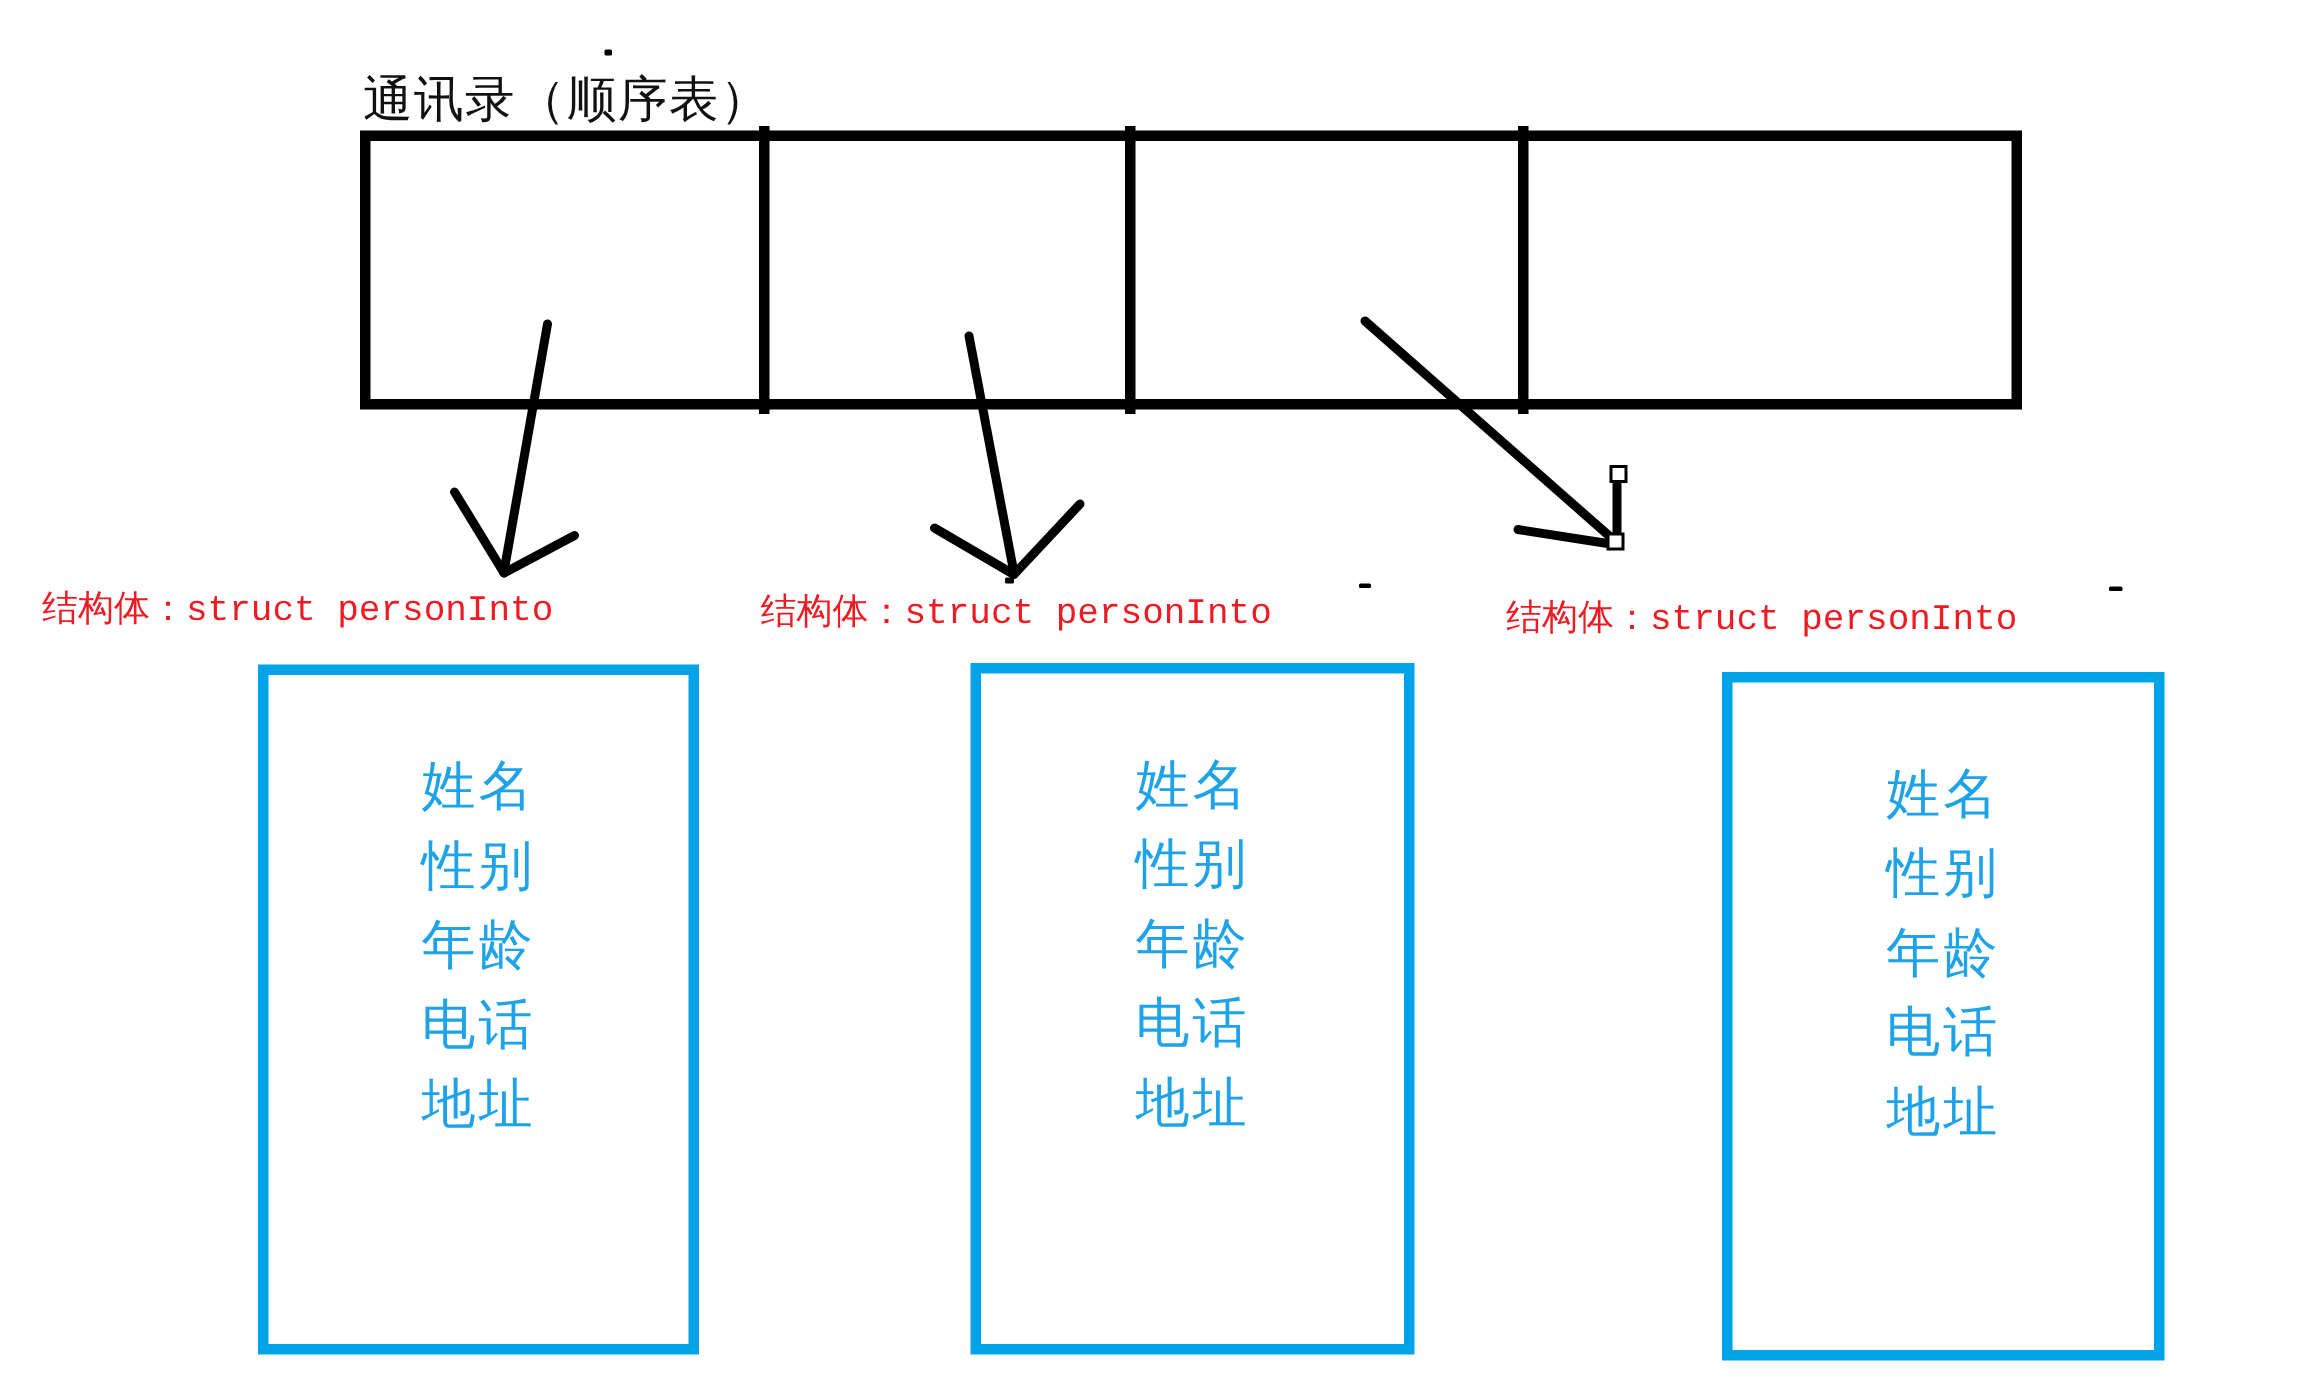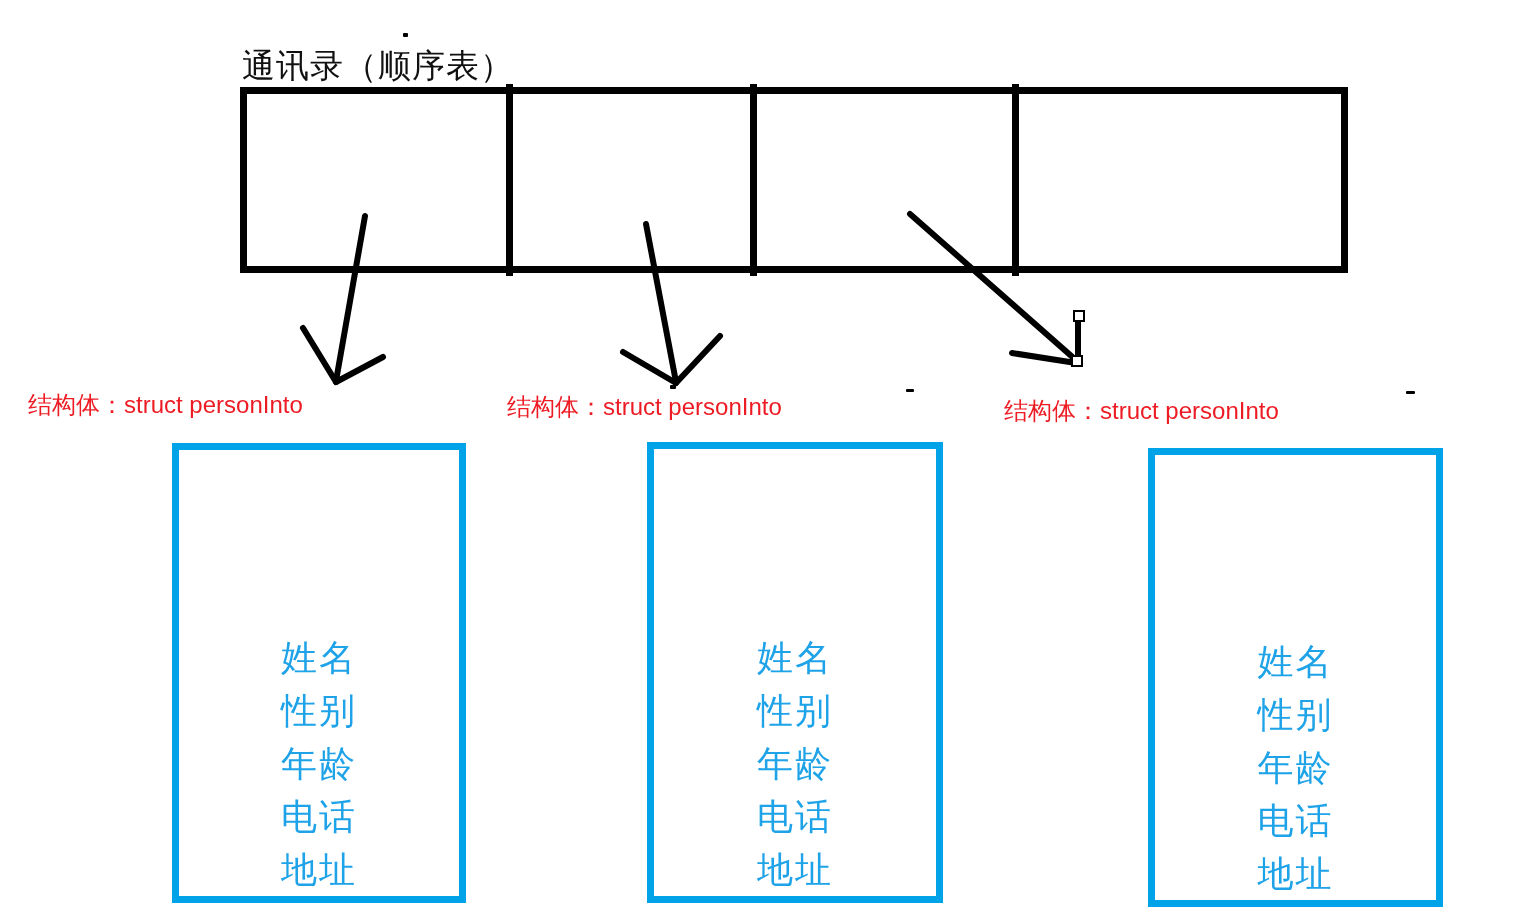--- a/index.html
+++ b/index.html
@@ -1,21 +1,21 @@
 <!DOCTYPE html>
 <html><head>
 <meta charset="utf-8">
 <style>
   html,body{margin:0;padding:0;background:#ffffff;}
   .canvas{
     position:relative;
     width:1532px;height:921px;
     background:#ffffff;
     overflow:hidden;
-    font-family:Liberation Sans, sans-serif;
+    font-family:Liberation Mono, monospace;
     border-radius:24px;
   }
   .title{
     position:absolute;left:242px;top:44px;
     font-size:33px;color:#111;letter-spacing:1px;
     white-space:nowrap;
   }
   .array-box{
     position:absolute;left:240px;top:87px;
     width:1108px;height:186px;
@@ -33,21 +33,20 @@
     font-size:24px;color:#ED1C24;
     white-space:nowrap;
   }
   .struct-box{
     position:absolute;
     width:294px;height:460px;
     border:7px solid #00A2E8;
     box-sizing:border-box;
     display:flex;flex-direction:column;align-items:center;
     padding-top:50px;
-    justify-content:flex-end;
   }
   .struct-field{
     font-size:36px;line-height:53px;color:#1FA3E8;
     letter-spacing:2px;white-space:nowrap;
   }
   .stray{position:absolute;background:#000;border-radius:1px;}
 </style>
 </head>
 <body>
 

